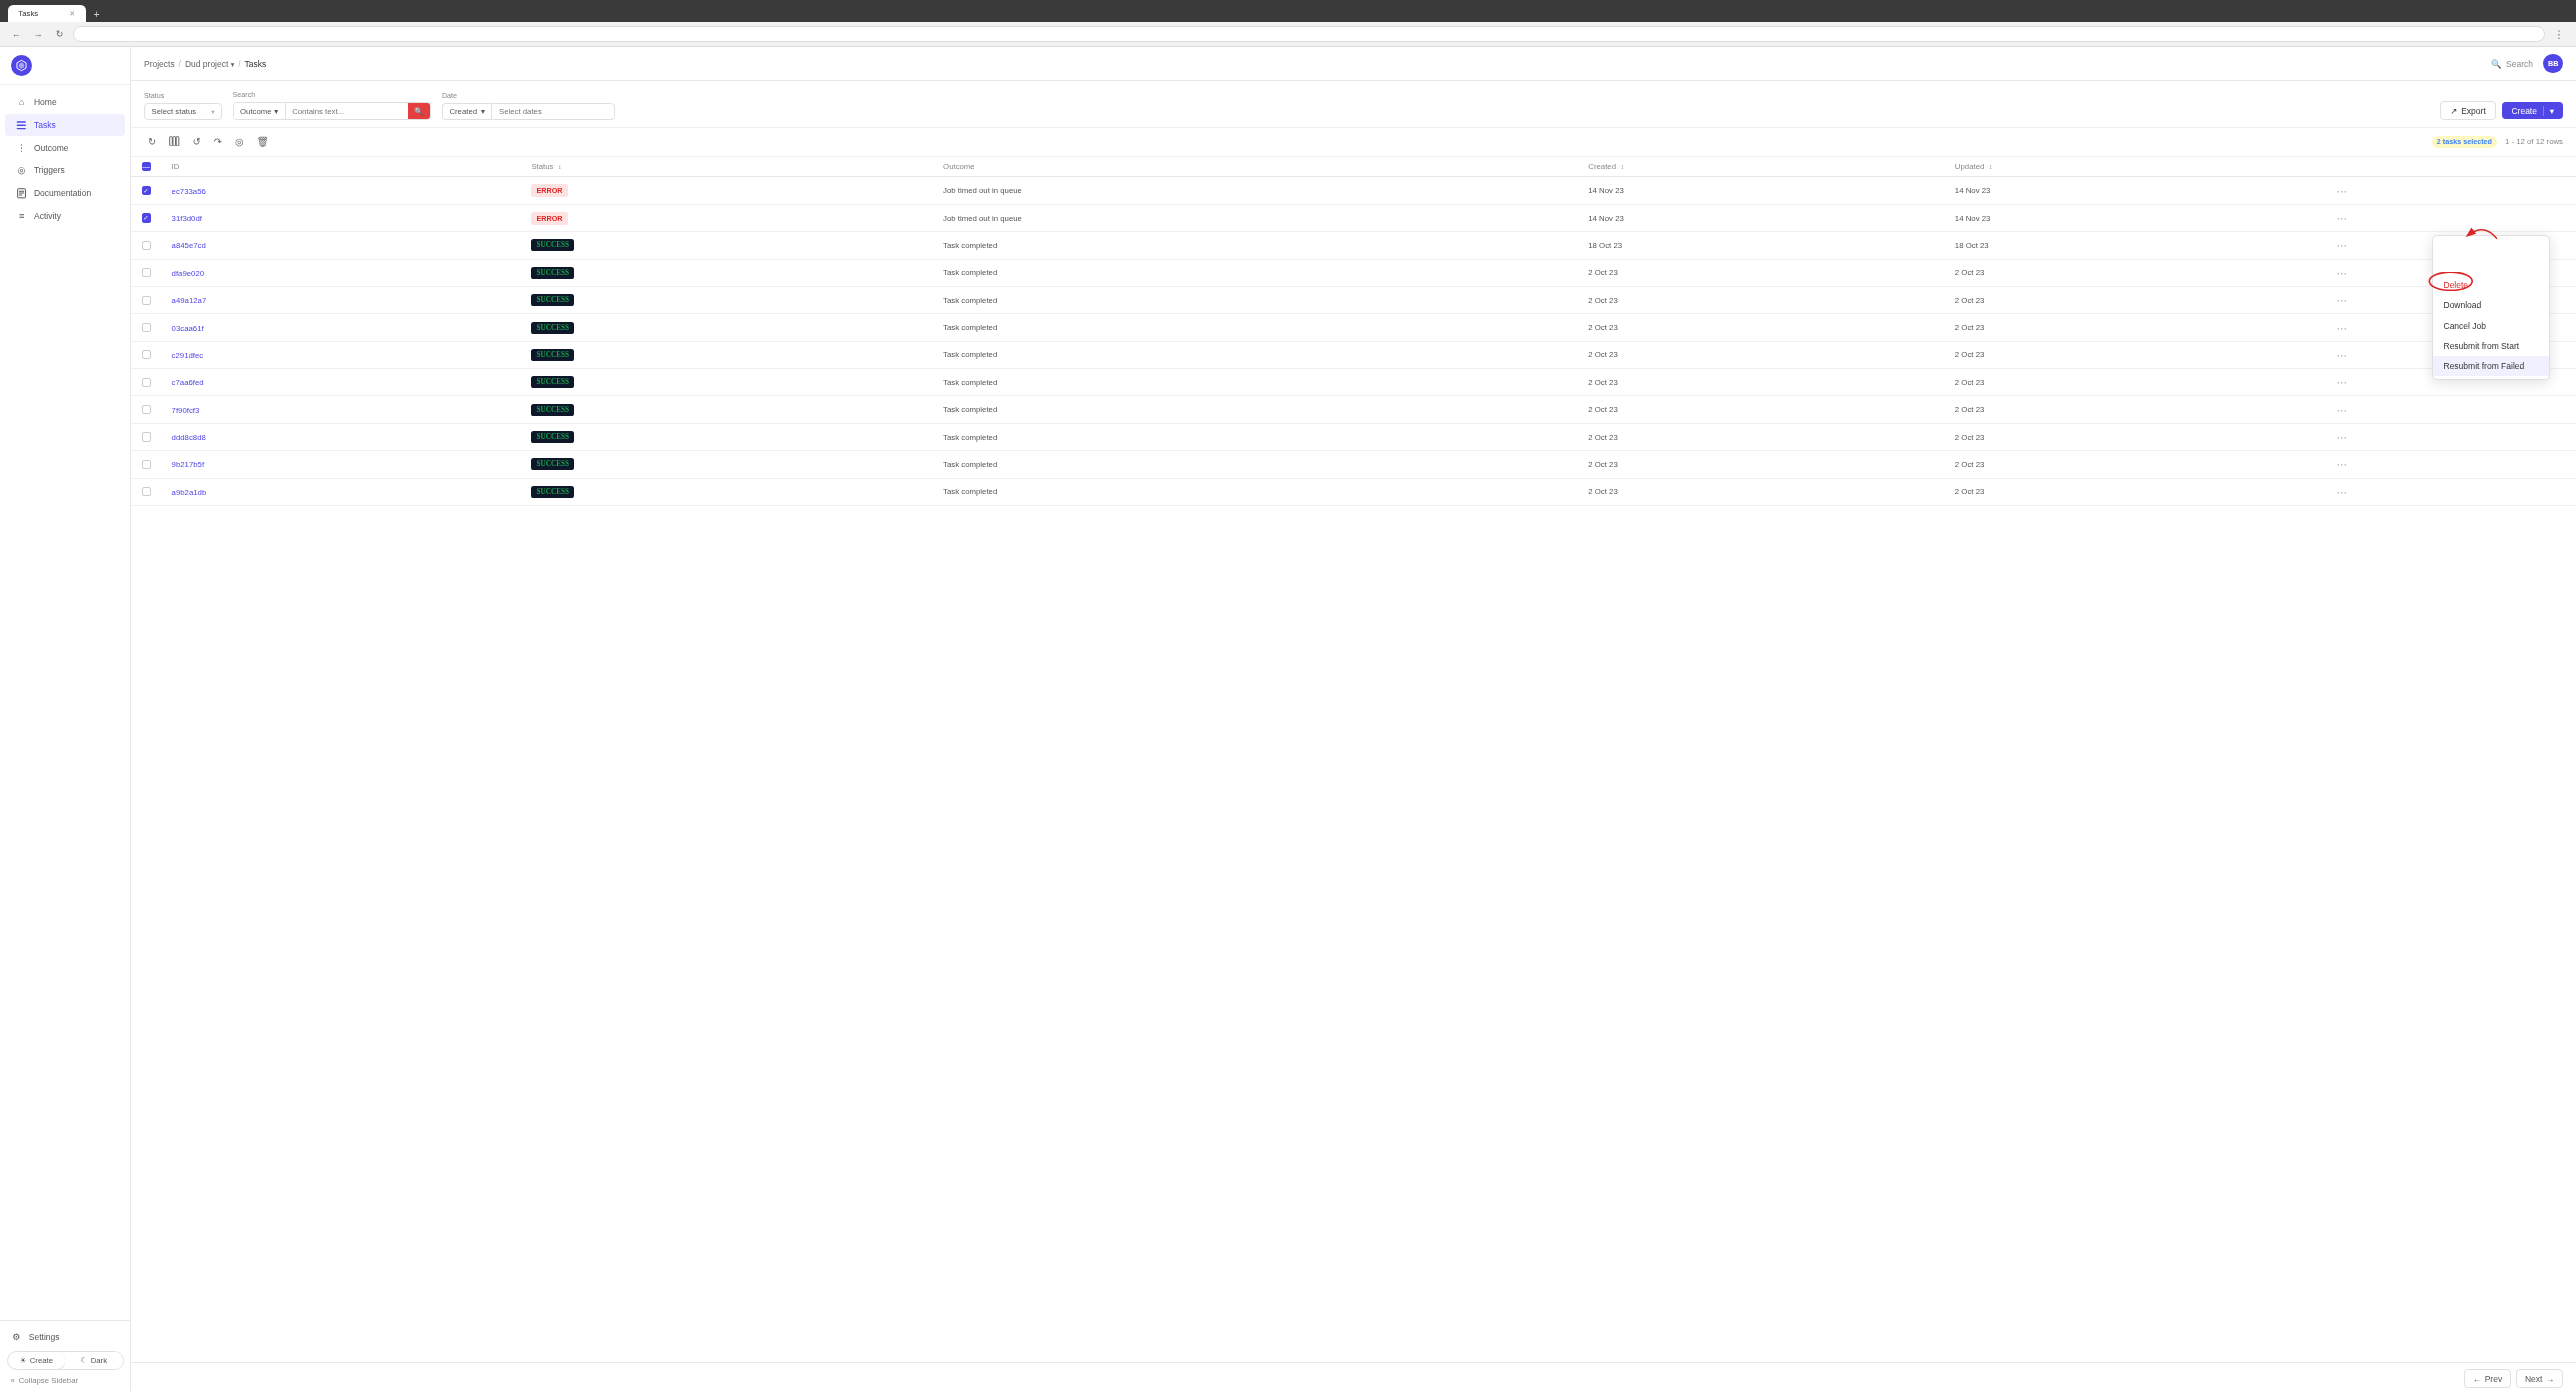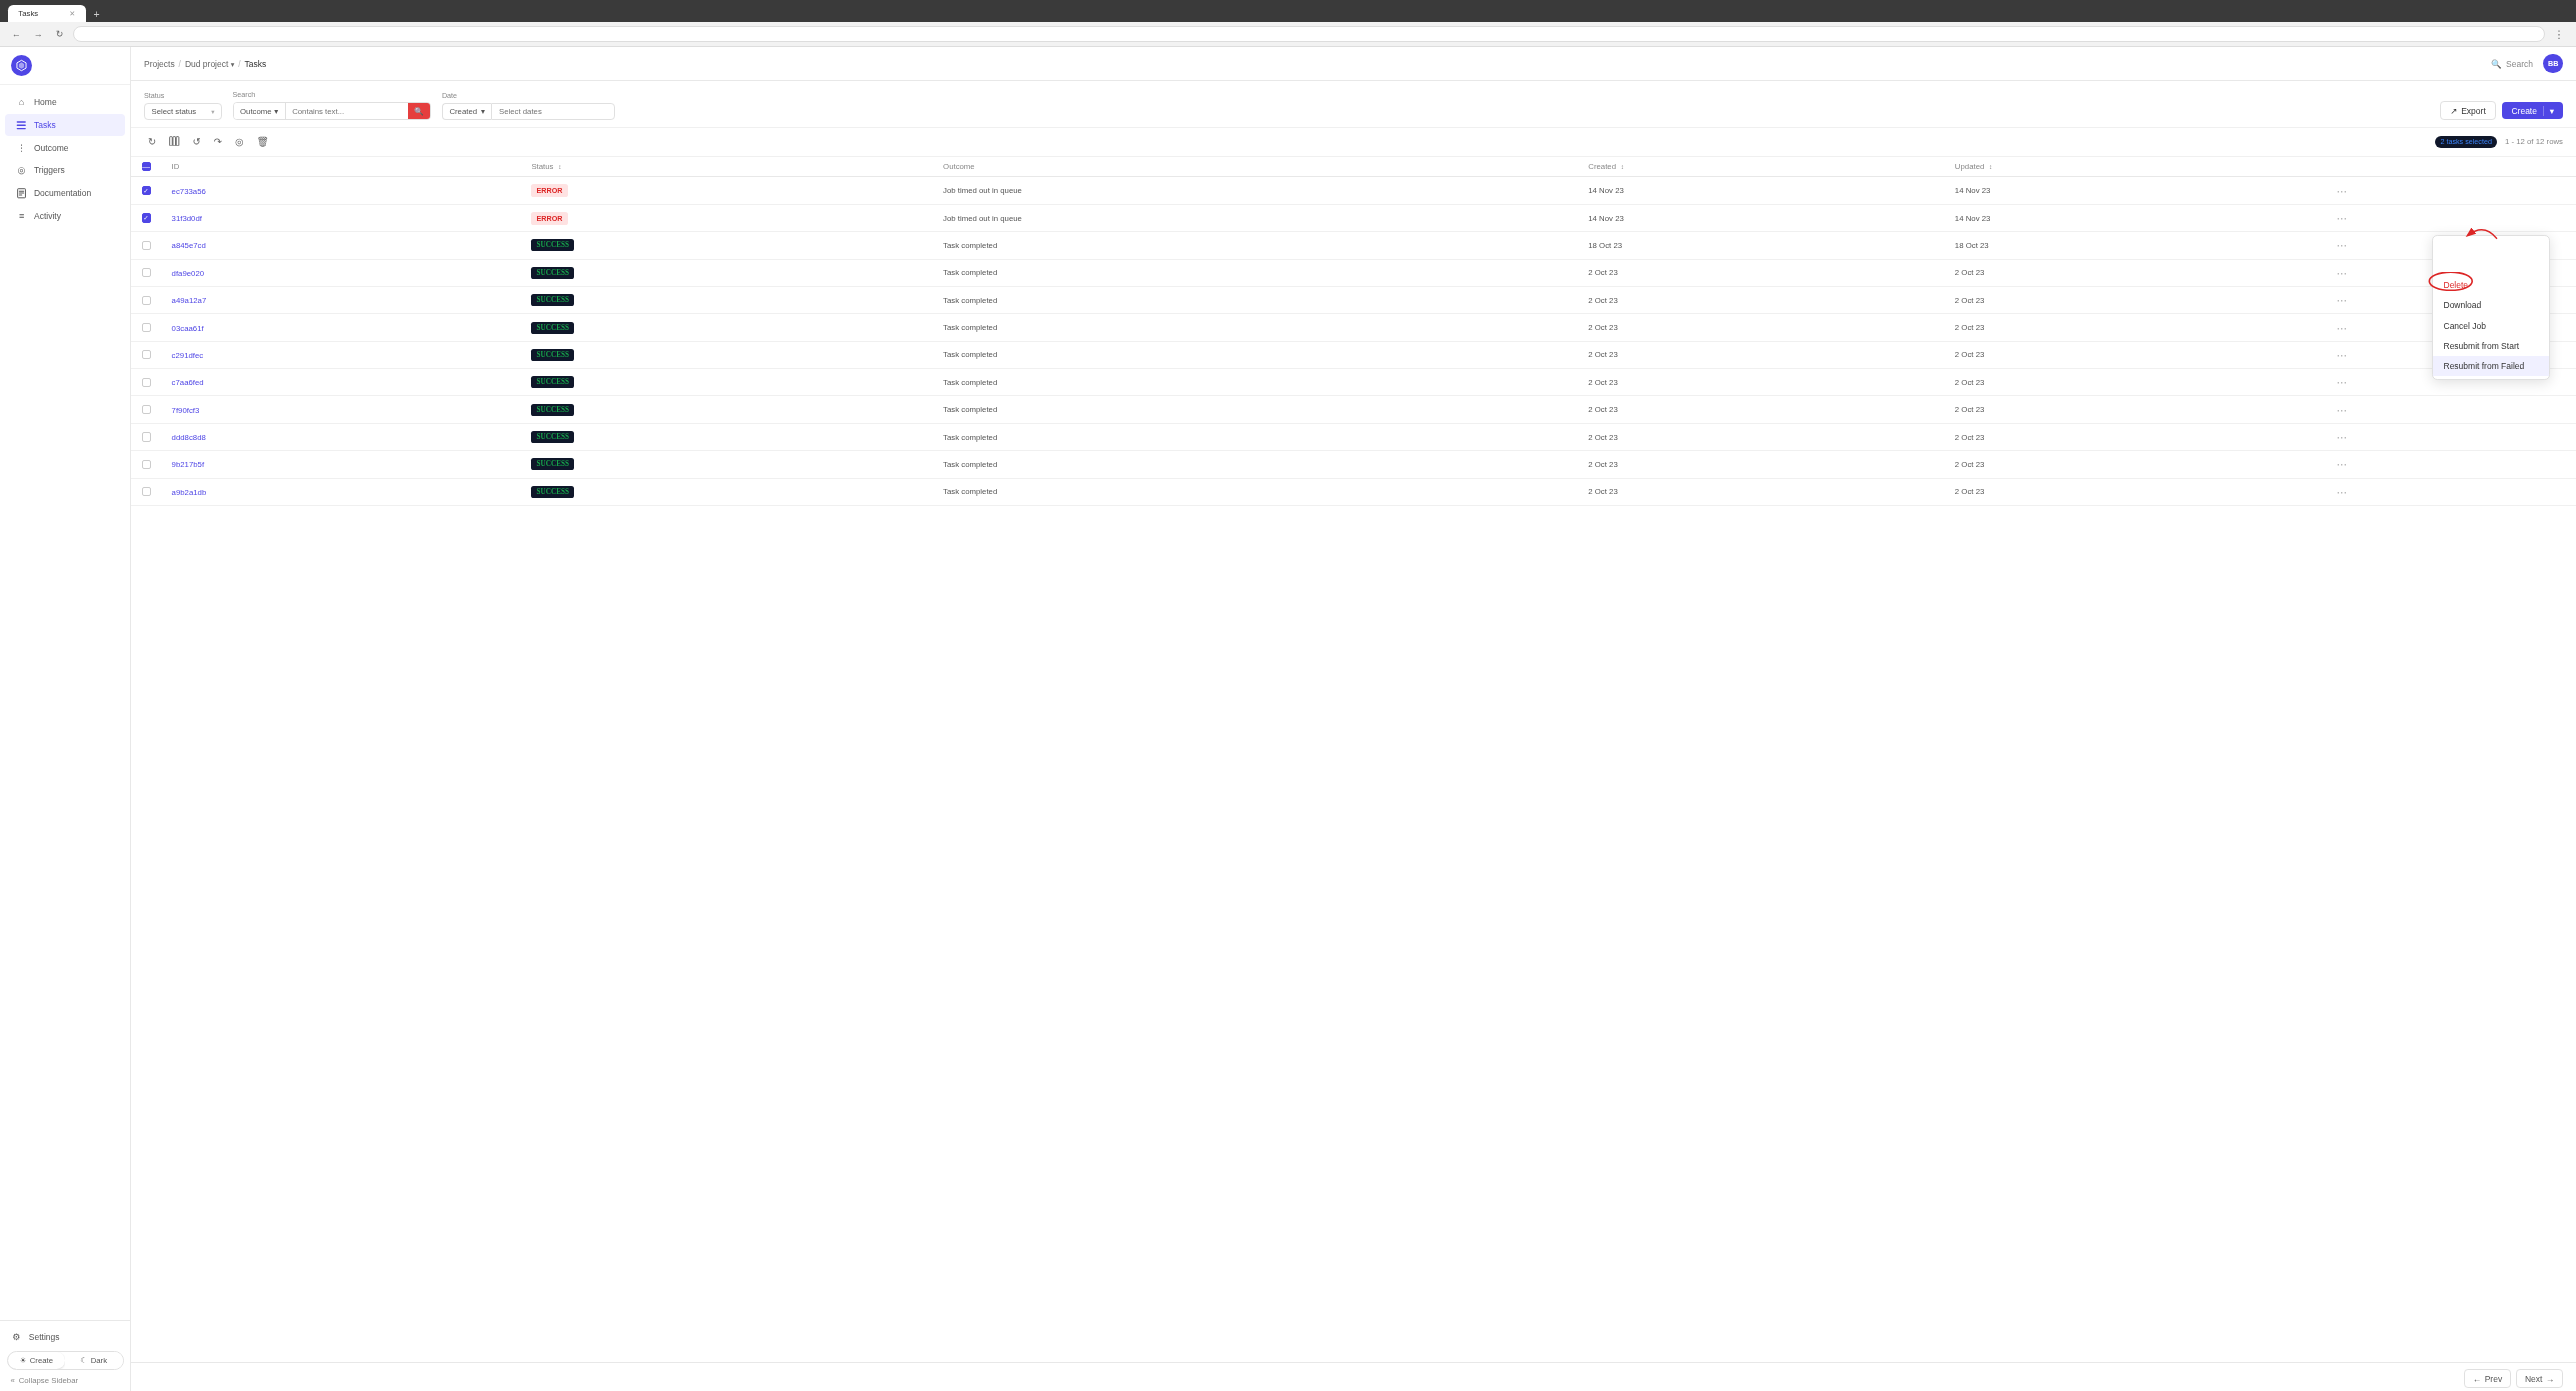--- a/index.html
+++ b/index.html
@@ -61,21 +61,21 @@
     .date-input { border: 0.7px solid #e0e0e0; border-radius: 0 3.9px 3.9px 0; padding: 3.3px 6.5px; font-size: 7.8px; color: #aaa; min-width: 78px; }
     .filter-bar-actions { margin-left: auto; display: flex; align-items: center; gap: 6.5px; }
     .export-btn { display: flex; align-items: center; gap: 3.9px; padding: 3.9px 9.1px; border: 0.7px solid #e0e0e0; border-radius: 3.9px; background: #fff; cursor: pointer; font-size: 8.5px; color: #333; }
     .create-btn { display: flex; align-items: center; gap: 3.9px; padding: 3.9px 9.1px; border: none; border-radius: 3.9px; background: #4f46e5; cursor: pointer; font-size: 8.5px; color: white; }
     .create-btn-arrow { border-left: 0.7px solid rgba(255,255,255,0.3); padding-left: 5.2px; margin-left: 2.6px; }
 
     
     .table-toolbar { display: flex; align-items: center; padding: 5.2px 13px; border-bottom: 0.7px solid #f0f0f0; gap: 5.2px; }
     .toolbar-icon-btn { background: none; border: none; color: #666; cursor: pointer; padding: 2.6px 3.9px; border-radius: 2.6px; font-size: 9.8px; display: flex; align-items: center; }
     .toolbar-right { margin-left: auto; display: flex; align-items: center; gap: 7.8px; font-size: 7.8px; color: #888; }
-    .selected-badge { background: #0f172a; color: #3b82f6; padding: 1.3px 5.2px; border-radius: 6.5px; font-size: 7.2px; }
+    .selected-badge { background: #fef9c3; color: #3b82f6; padding: 1.3px 5.2px; border-radius: 6.5px; font-size: 7.2px; font-weight: bold; }
 
     
     .table-container { flex: 1; overflow-y: auto; position: relative; }
     table { width: 100%; border-collapse: collapse; }
     thead th { padding: 5.2px 10.5px; text-align: left; font-size: 7.8px; color: #888; font-weight: 500; border-bottom: 0.7px solid #e8e8e8; background: #fff; position: sticky; top: 0; z-index: 1; white-space: nowrap; }
     thead th.sortable { cursor: pointer; }
     .sort-icon { font-size: 6.5px; margin-left: 2.6px; }
     tbody tr { border-bottom: 0.7px solid #f0f0f0; }
     tbody td { padding: 5.2px 10.5px; font-size: 8.5px; color: #333; vertical-align: middle; }
     .checkbox-cell { width: 26px; }

